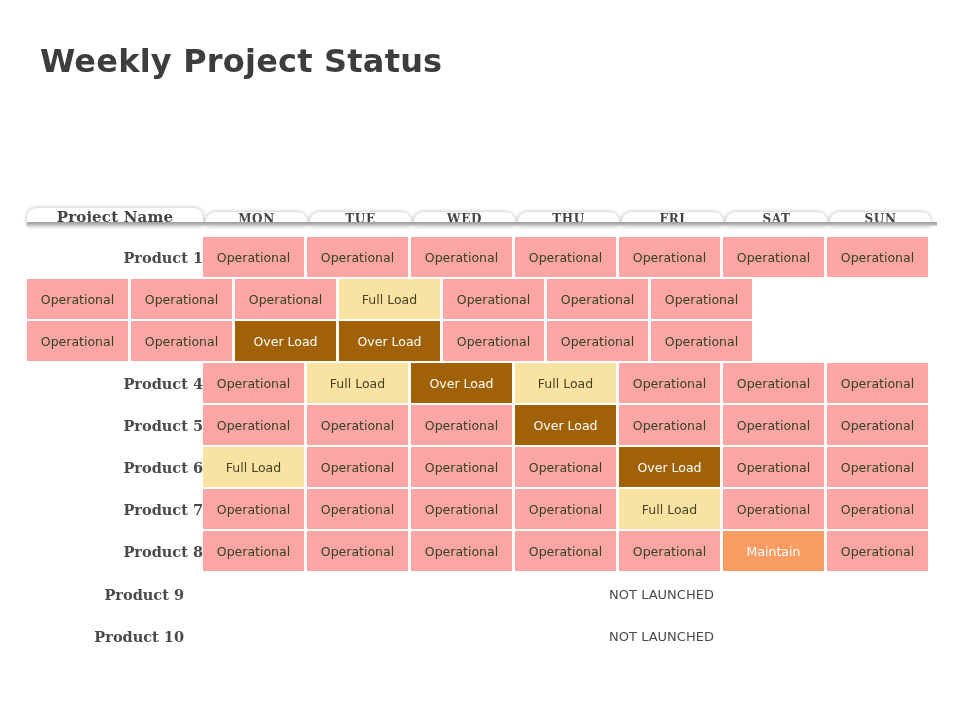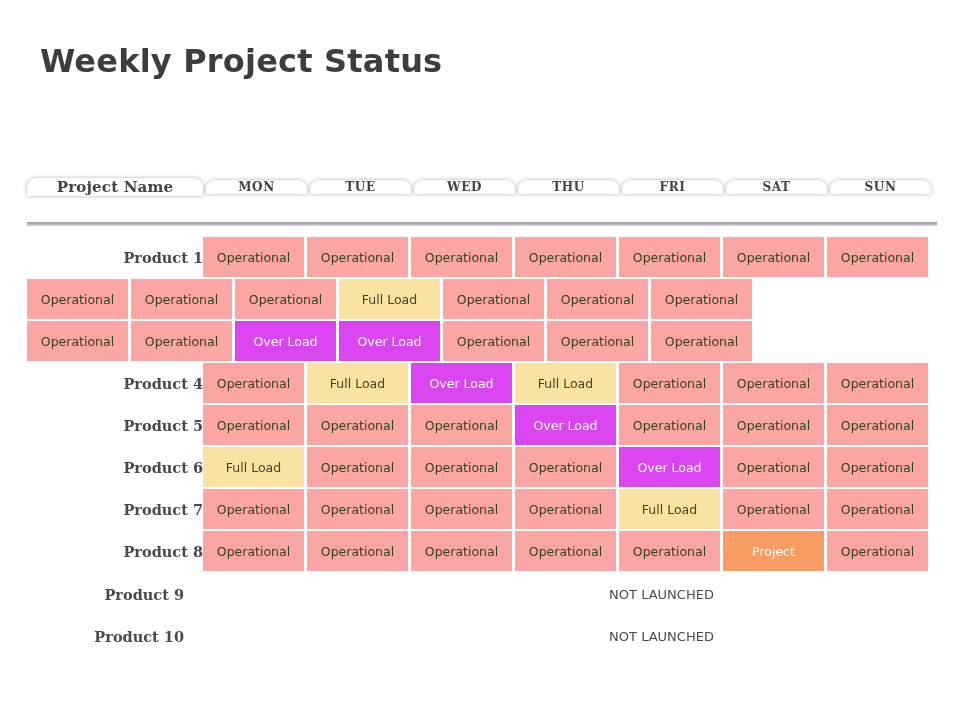--- a/index.html
+++ b/index.html
@@ -42,21 +42,21 @@
     left: 27px;
     top: 148px;
     width: 910px;
   }
 
   
   .header-row {
     position: relative;
     height: 78px;
     display: flex;
-    align-items: center;
+    align-items: flex-end;
   }
   .head-cell {
     position: relative;
     background: #ffffff;
     border-radius: 9px 9px 0 0;
     box-shadow: 0 0 4px rgba(0,0,0,0.30);
     display: flex;
     align-items: center;
     justify-content: center;
     margin-right: 3px;
@@ -132,21 +132,21 @@
     justify-content: center;
     font-size: 12.5px;
     font-family: "DejaVu Sans", sans-serif;
     white-space: nowrap;
     box-sizing: border-box;
   }
   .cell:last-child { margin-right: 0; }
 
   .cell.operational { background: #fca5a5; color: #33431f; }
   .cell.full-load   { background: #f8e3a2; color: #4a4023; }
-  .cell.over-load   { background: #d946ef; color: #ffffff; }
+  .cell.over-load   { background: #a16207; color: #ffffff; }
   .cell.maintain    { background: #f89c63; color: #ffffff; }
 
   
   .nl-row {
     display: flex;
     align-items: stretch;
     height: 42px;
     gap: 48px;
   }
   .nl-label {
@@ -300,21 +300,21 @@
           </div>
         </div>
         <div class="data-row">
           <div class="row-label">Product 8</div>
           <div class="cells">
             <div class="cell operational">Operational</div>
             <div class="cell operational">Operational</div>
             <div class="cell operational">Operational</div>
             <div class="cell operational">Operational</div>
             <div class="cell operational">Operational</div>
-            <div class="cell maintain">Project</div>
+            <div class="cell maintain">Maintain</div>
             <div class="cell operational">Operational</div>
           </div>
         </div>
       </div>
 
     <div id="not-launched-rows">
         <div class="nl-row">
           <div class="nl-label">Product 9</div>
           <div class="nl-spacer"></div>
           <div class="nl-text">NOT LAUNCHED</div>

